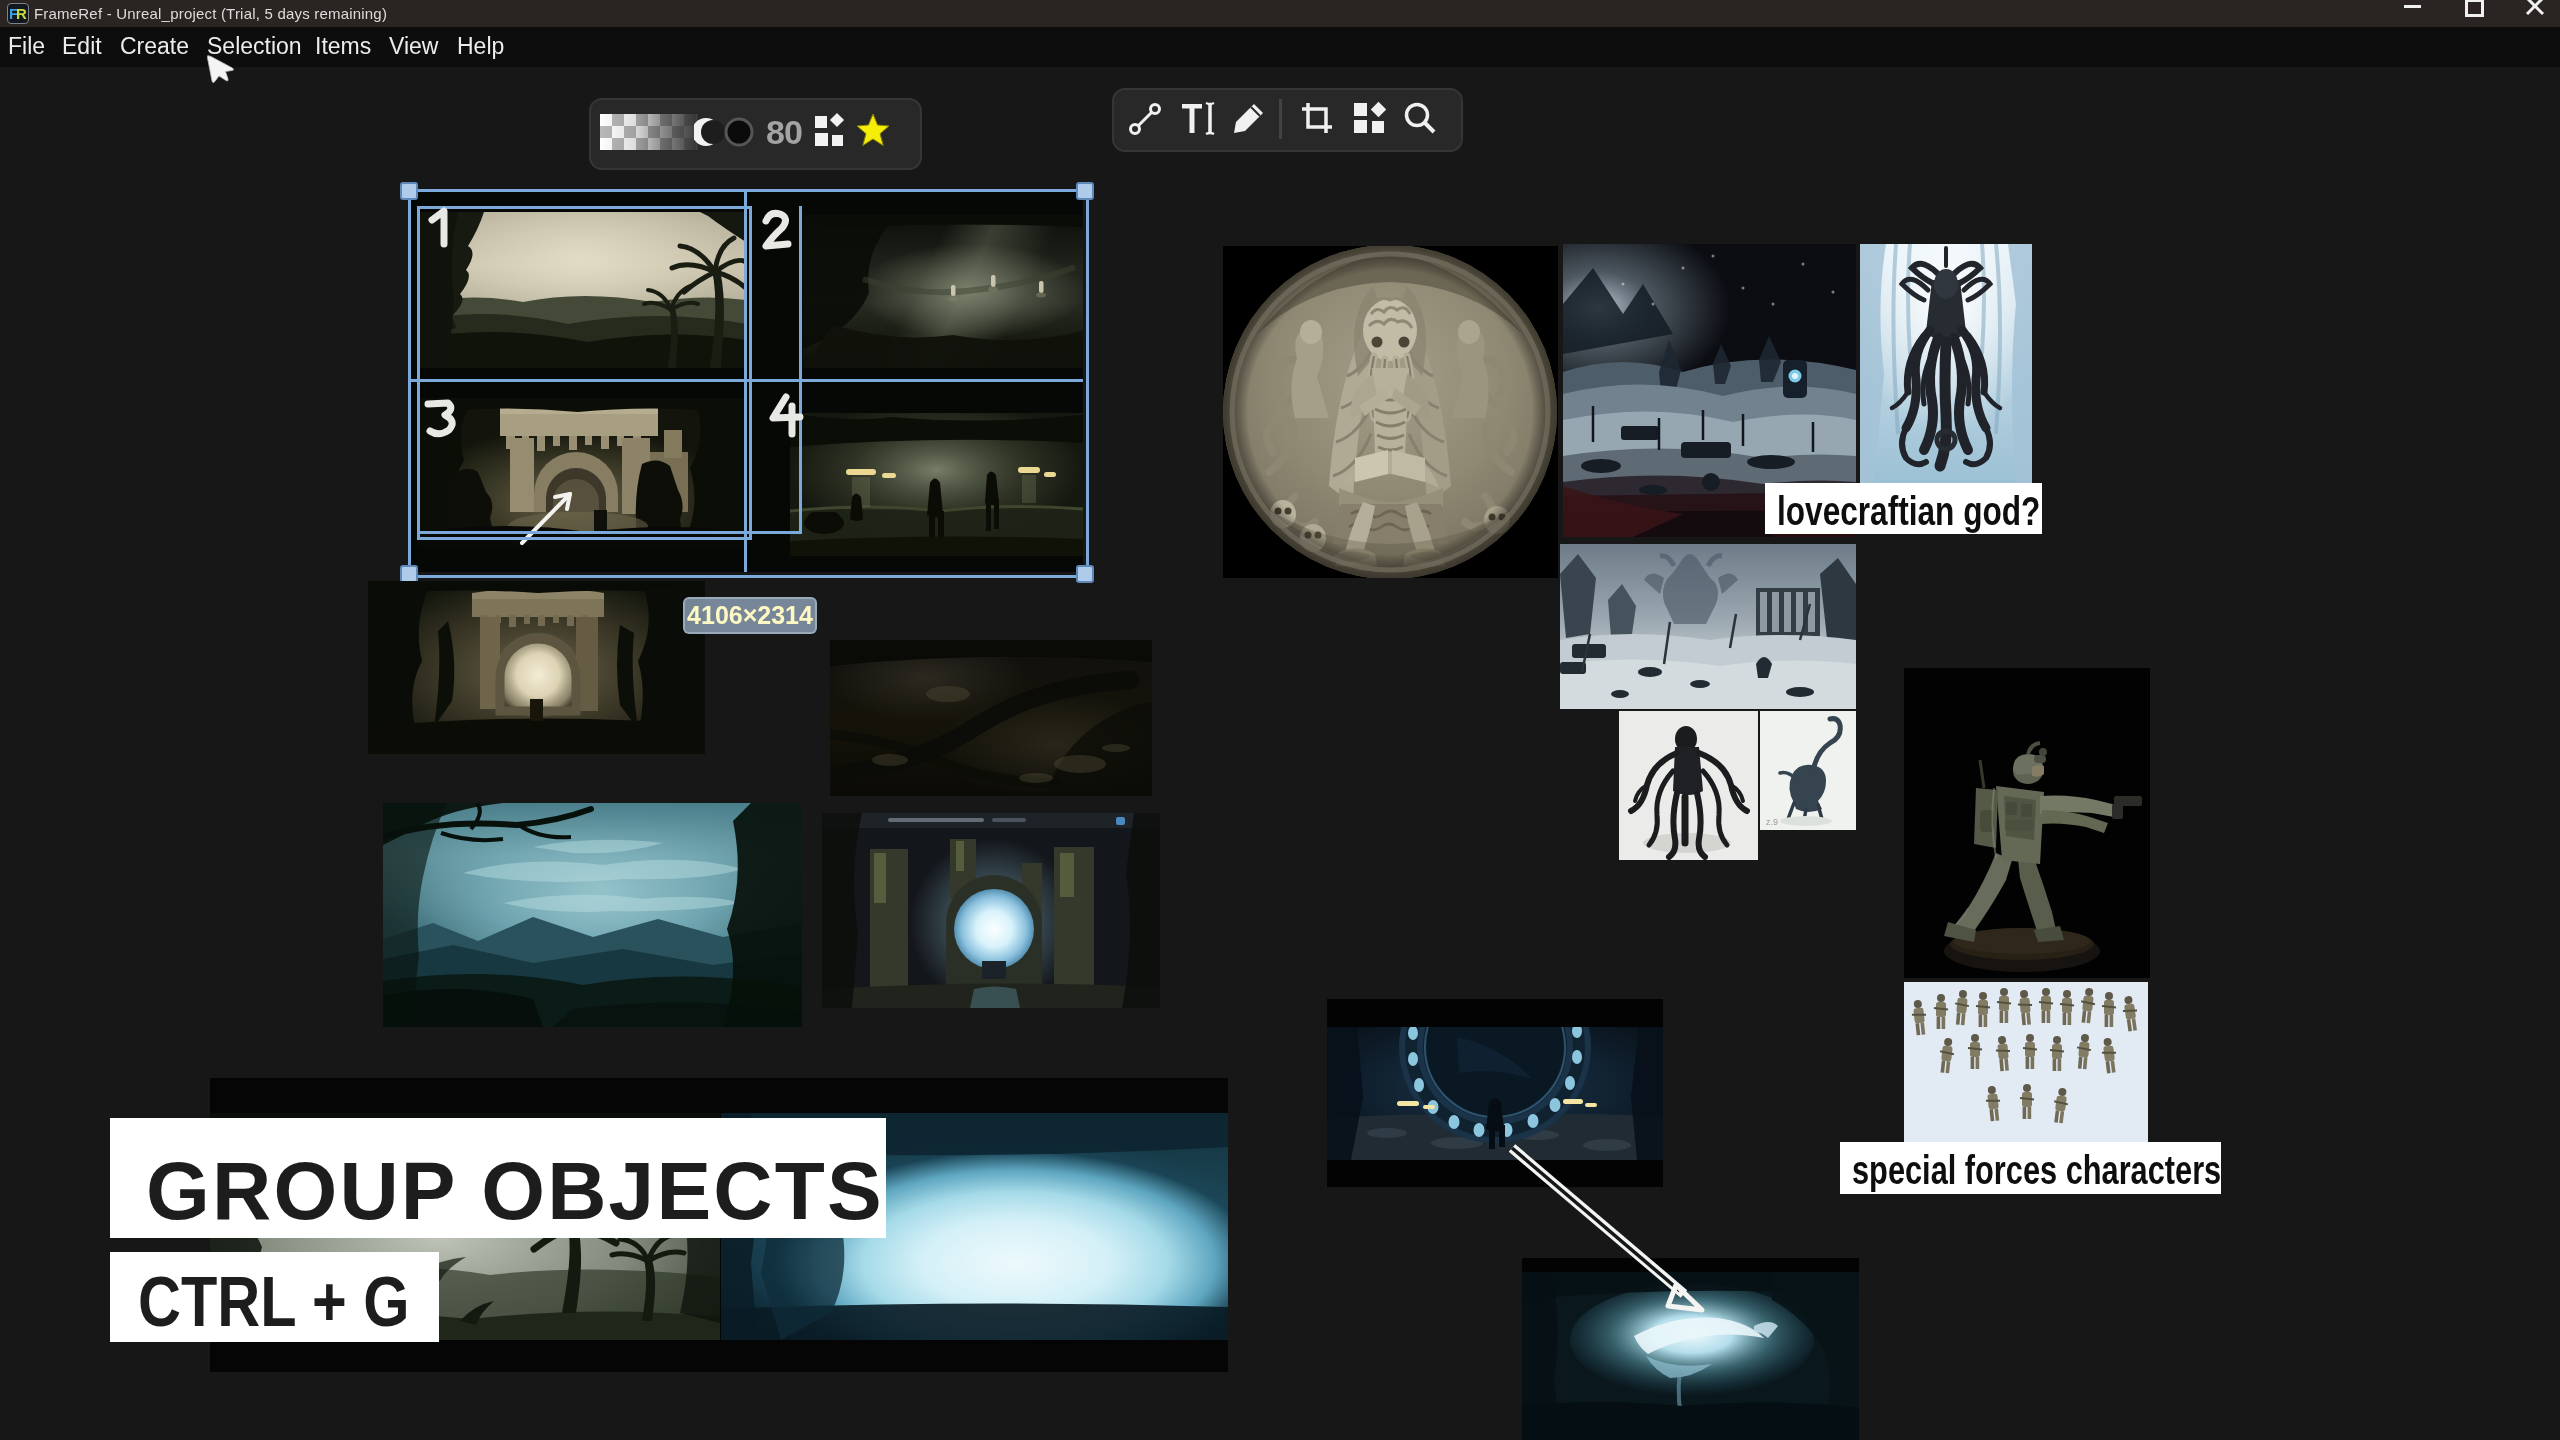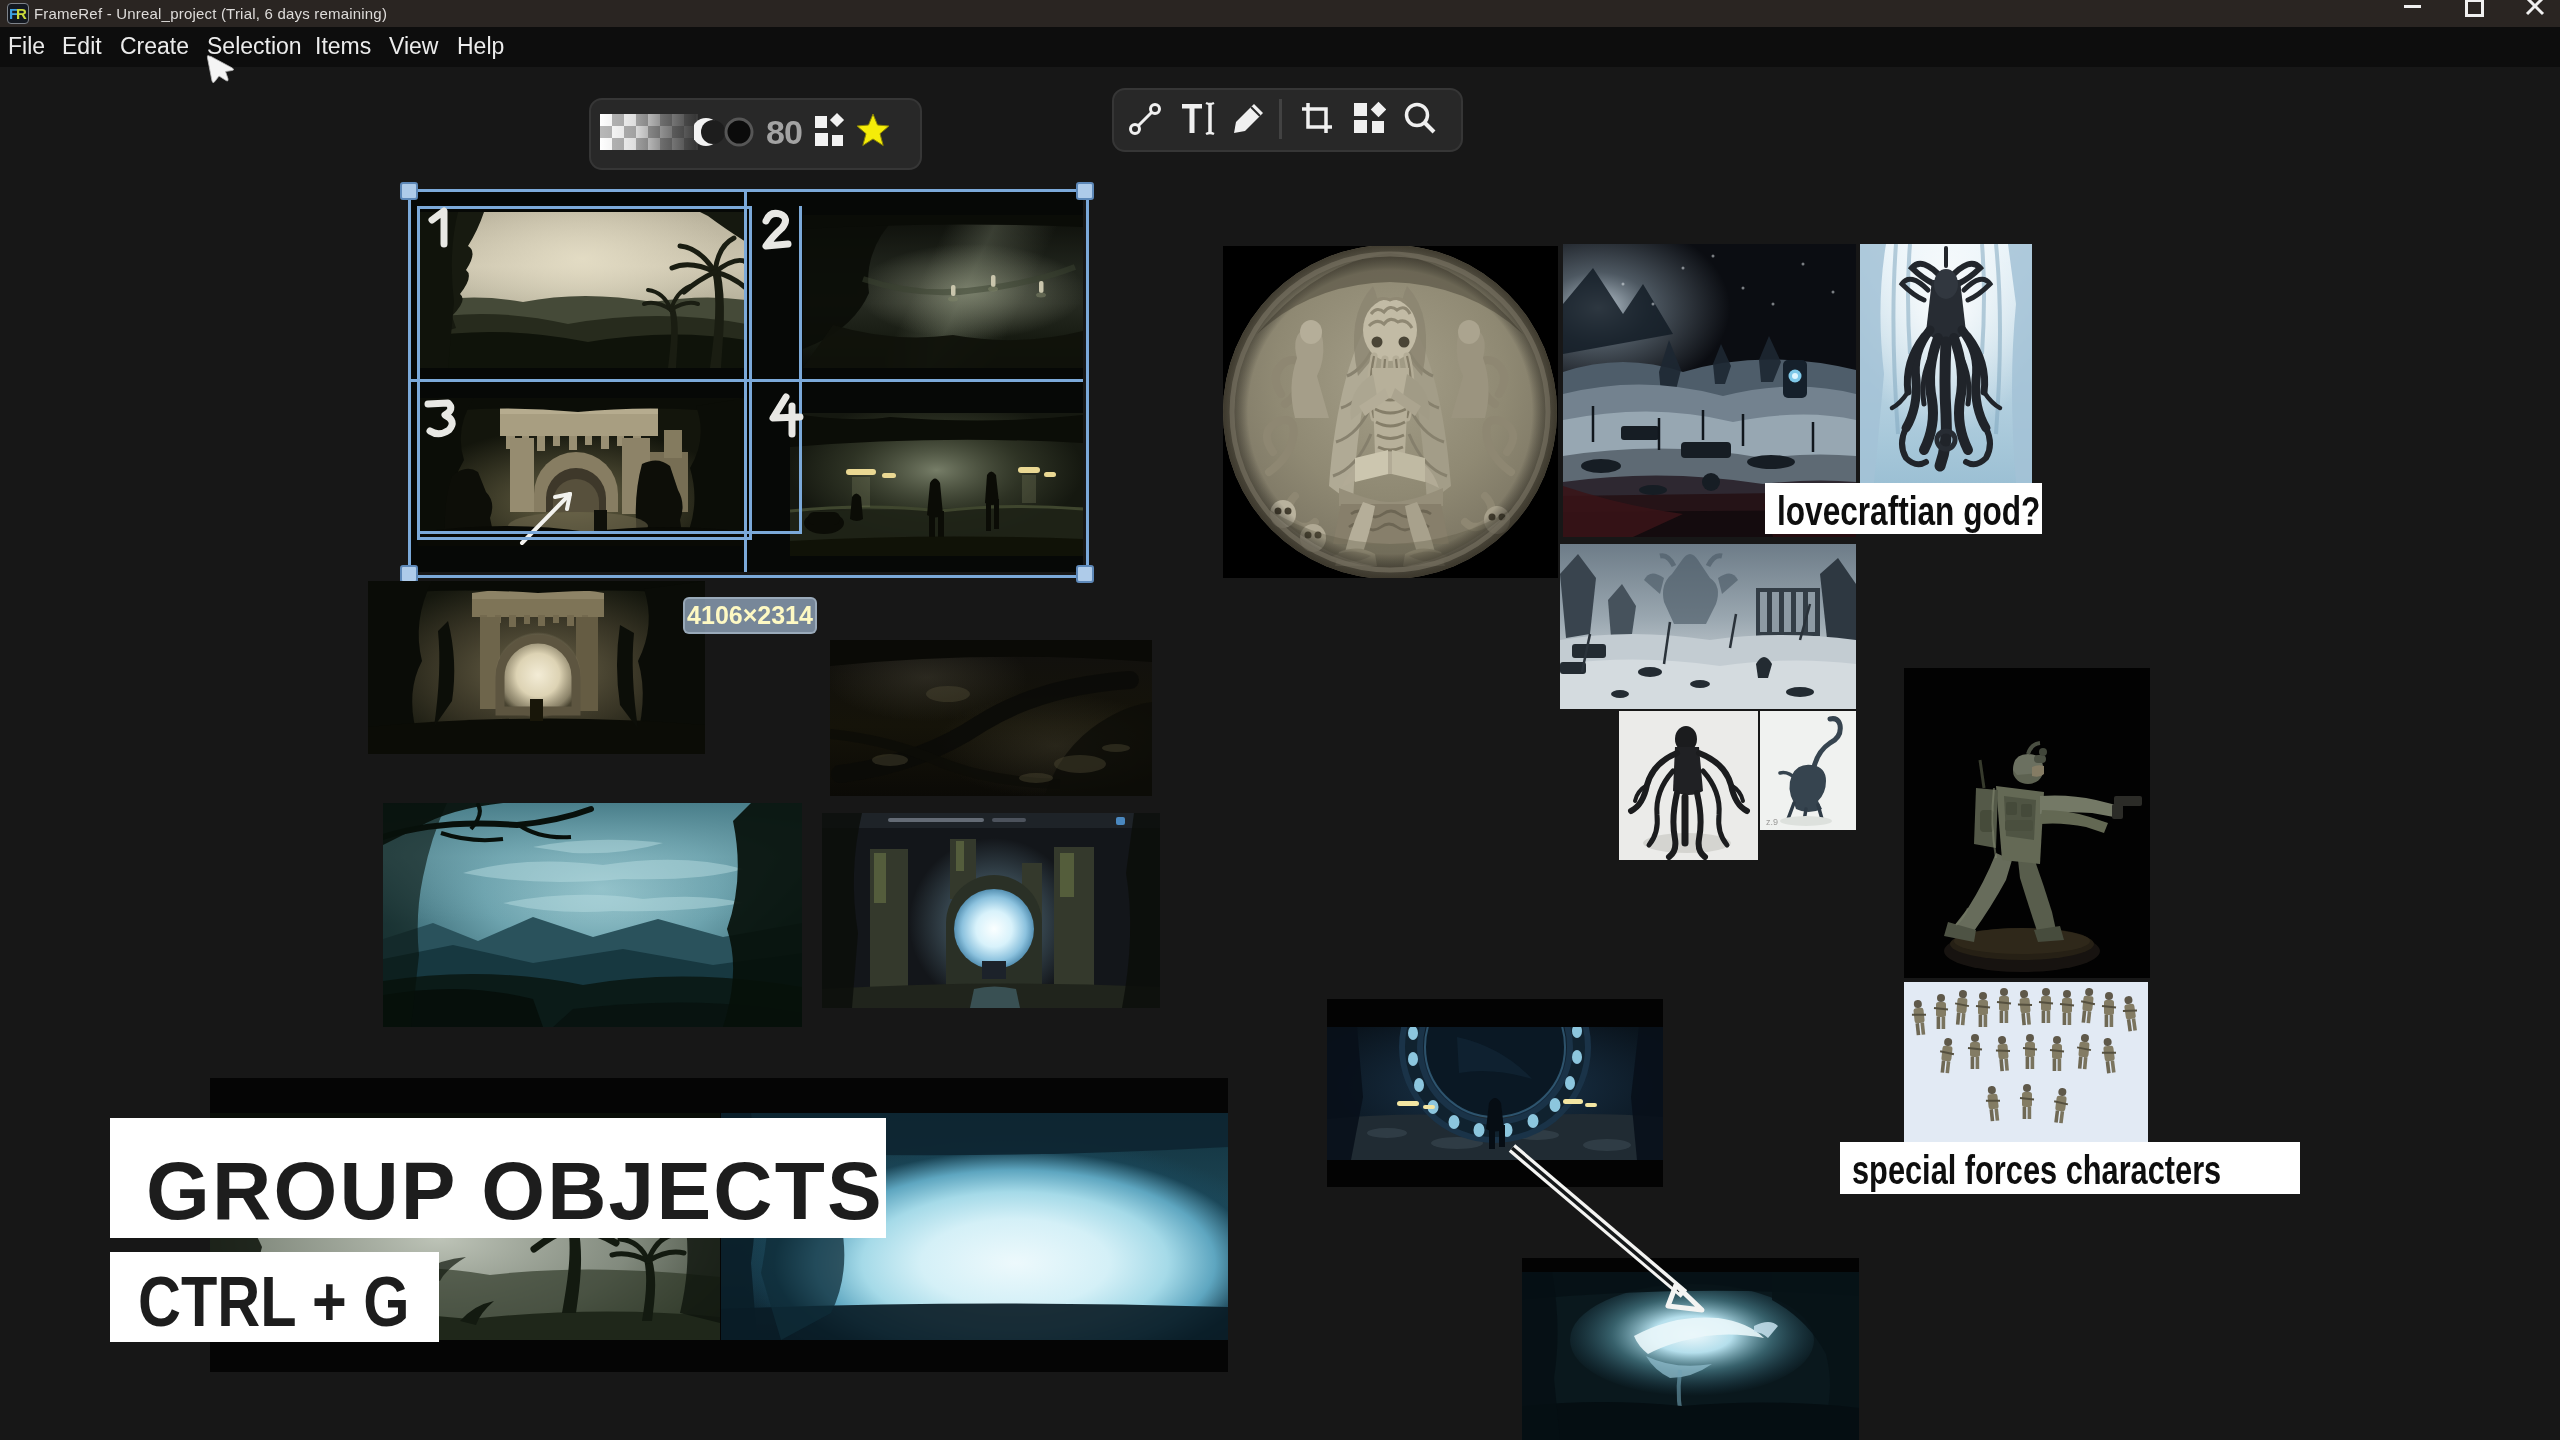--- a/index.html
+++ b/index.html
@@ -776,21 +776,21 @@
 <use href="#sold" x="121" y="52"></use>
 <use href="#sold" x="148" y="54"></use>
 <use href="#sold" x="175" y="52" transform="rotate(5 180 67)"></use>
 <use href="#sold" x="200" y="56" transform="rotate(-7 205 71)"></use>
 <use href="#sold" x="84" y="104" transform="rotate(-6 89 119)"></use>
 <use href="#sold" x="118" y="102"></use>
 <use href="#sold" x="152" y="106" transform="rotate(7 157 121)"></use>
 </svg>
 </div>
 
-<div class="lbl" style="left:1840px;top:1142px;width:460px;height:52px">
+<div class="lbl" style="left:1840px;top:1142px;width:381px;height:52px">
 <div style="margin-left:12px;font-size:41px;white-space:nowrap;transform:scaleX(0.75);transform-origin:0 50%;color:#0e0e0e">special forces characters</div>
 </div>
 
 <div class="a" style="left:1327px;top:999px;width:336px;height:188px;background:#030303"></div>
 <div class="ph" style="left:1327px;top:1027px;width:336px;height:133px">
 <svg width="336" height="133" viewBox="0 0 336 133" xmlns="http://www.w3.org/2000/svg">
 <defs>
 <radialGradient id="sgg" cx="0.5" cy="0.45" r="0.6">
 <stop offset="0" stop-color="#1d3952" stop-opacity="0.9"></stop>
             <stop offset="1" stop-color="#1d3952" stop-opacity="0"></stop>
@@ -867,21 +867,21 @@
 <line x1="32" y1="28" x2="204" y2="174" stroke="#f4f4f2" stroke-width="10"></line>
 <line x1="32" y1="28" x2="200" y2="171" stroke="#15181a" stroke-width="3.5"></line>
 <path d="M222,190 L196,165 L188,186 Z" fill="none" stroke="#f4f4f2" stroke-width="5" stroke-linejoin="round"></path>
 </svg>
 
 <div class="a" style="left:0;top:0;width:2560px;height:27px;background:#2a2522"></div>
 <div class="a" style="left:7px;top:3px;width:20px;height:19px;background:#131820;border:1.5px solid #7e838a;border-radius:4px;overflow:hidden">
   <span style="position:absolute;left:1px;top:1px;font-size:15px;font-weight:bold;color:#3da0e0;font-family:'Liberation Sans',sans-serif">F</span>
   <span style="position:absolute;left:8px;top:1px;font-size:15px;font-weight:bold;color:#c9d93b;font-family:'Liberation Sans',sans-serif">R</span>
 </div>
-<div class="a" style="left:34px;top:5px;font-size:15px;color:#dedcda;letter-spacing:0.2px">FrameRef - Unreal_project (Trial, 6 days remaining)</div>
+<div class="a" style="left:34px;top:5px;font-size:15px;color:#dedcda;letter-spacing:0.2px">FrameRef - Unreal_project (Trial, 5 days remaining)</div>
 <div class="a" style="left:2404px;top:5px;width:17px;height:3px;background:#f0f0f0"></div>
 <div class="a" style="left:2465px;top:0px;width:13px;height:12px;border:3px solid #f0f0f0;border-top-width:2px"></div>
 <svg class="a" style="left:2524px;top:0px" width="22" height="16" viewBox="0 0 22 16">
 <line x1="3" y1="-2" x2="19" y2="14" stroke="#f0f0f0" stroke-width="3"></line>
 <line x1="19" y1="-2" x2="3" y2="14" stroke="#f0f0f0" stroke-width="3"></line>
 </svg>
 
 <div class="a" style="left:0;top:27px;width:2560px;height:40px;background:#0d0d0d"></div>
 <div class="a" style="top:27px;left:0;width:2560px;height:40px;color:#ececec;font-size:23px">
   <span class="a" style="left:8px;top:6px">File</span>

